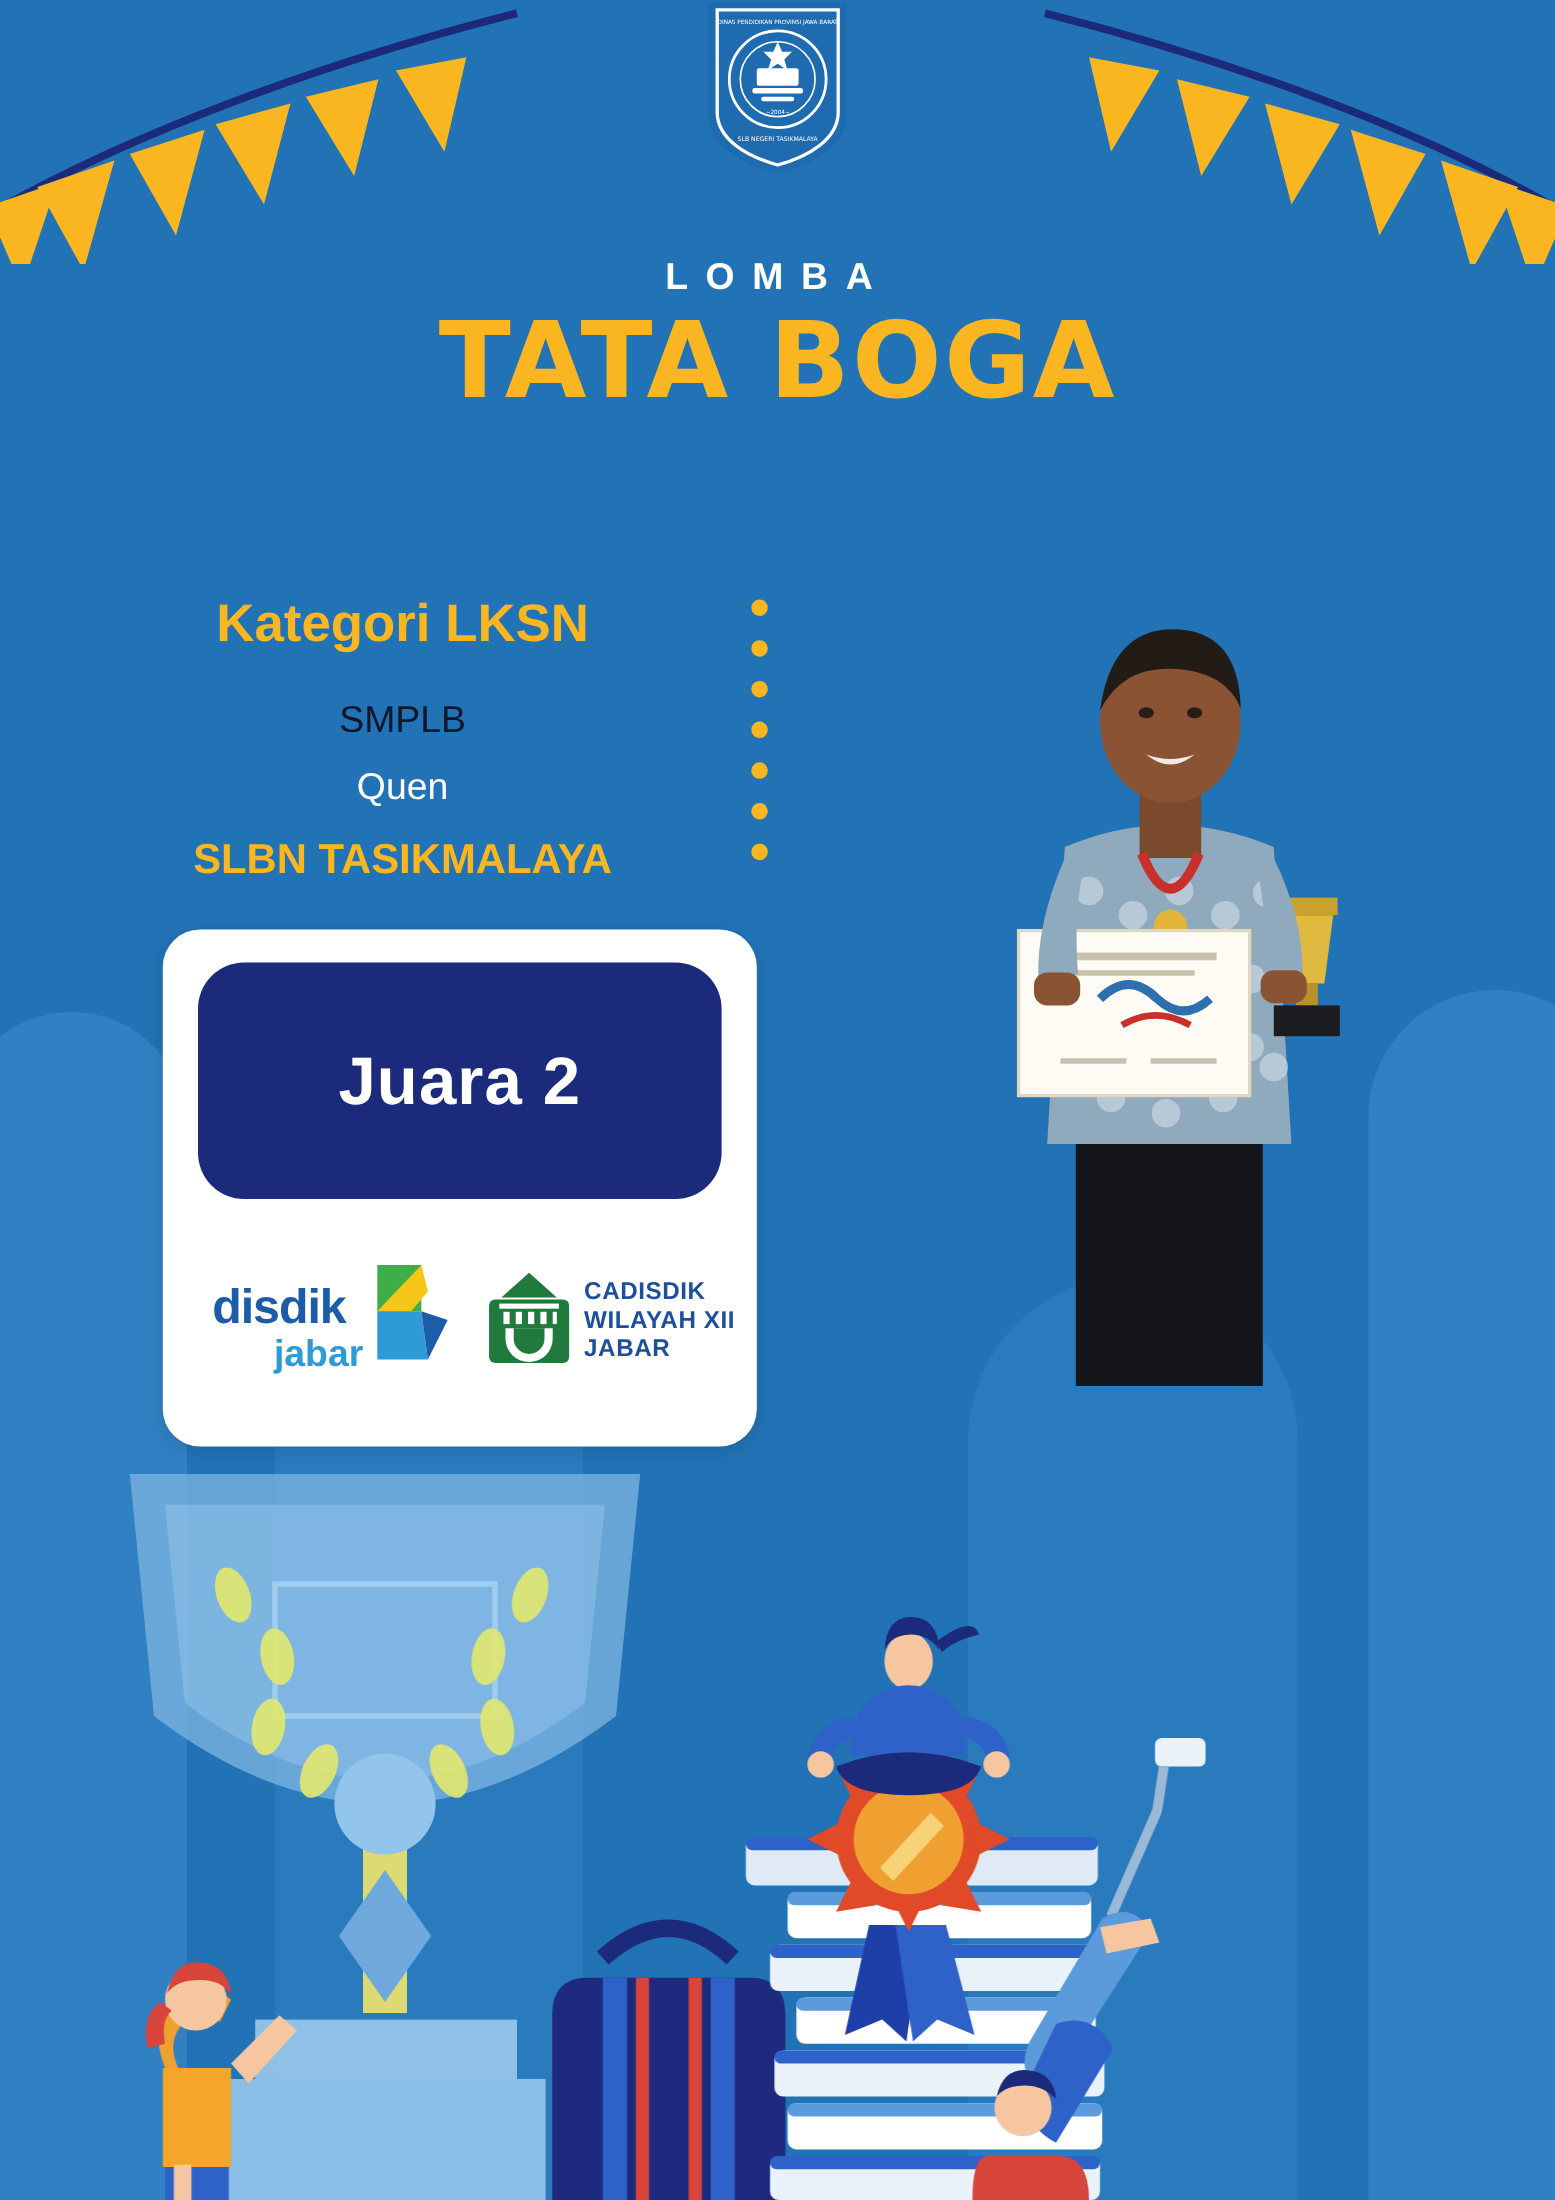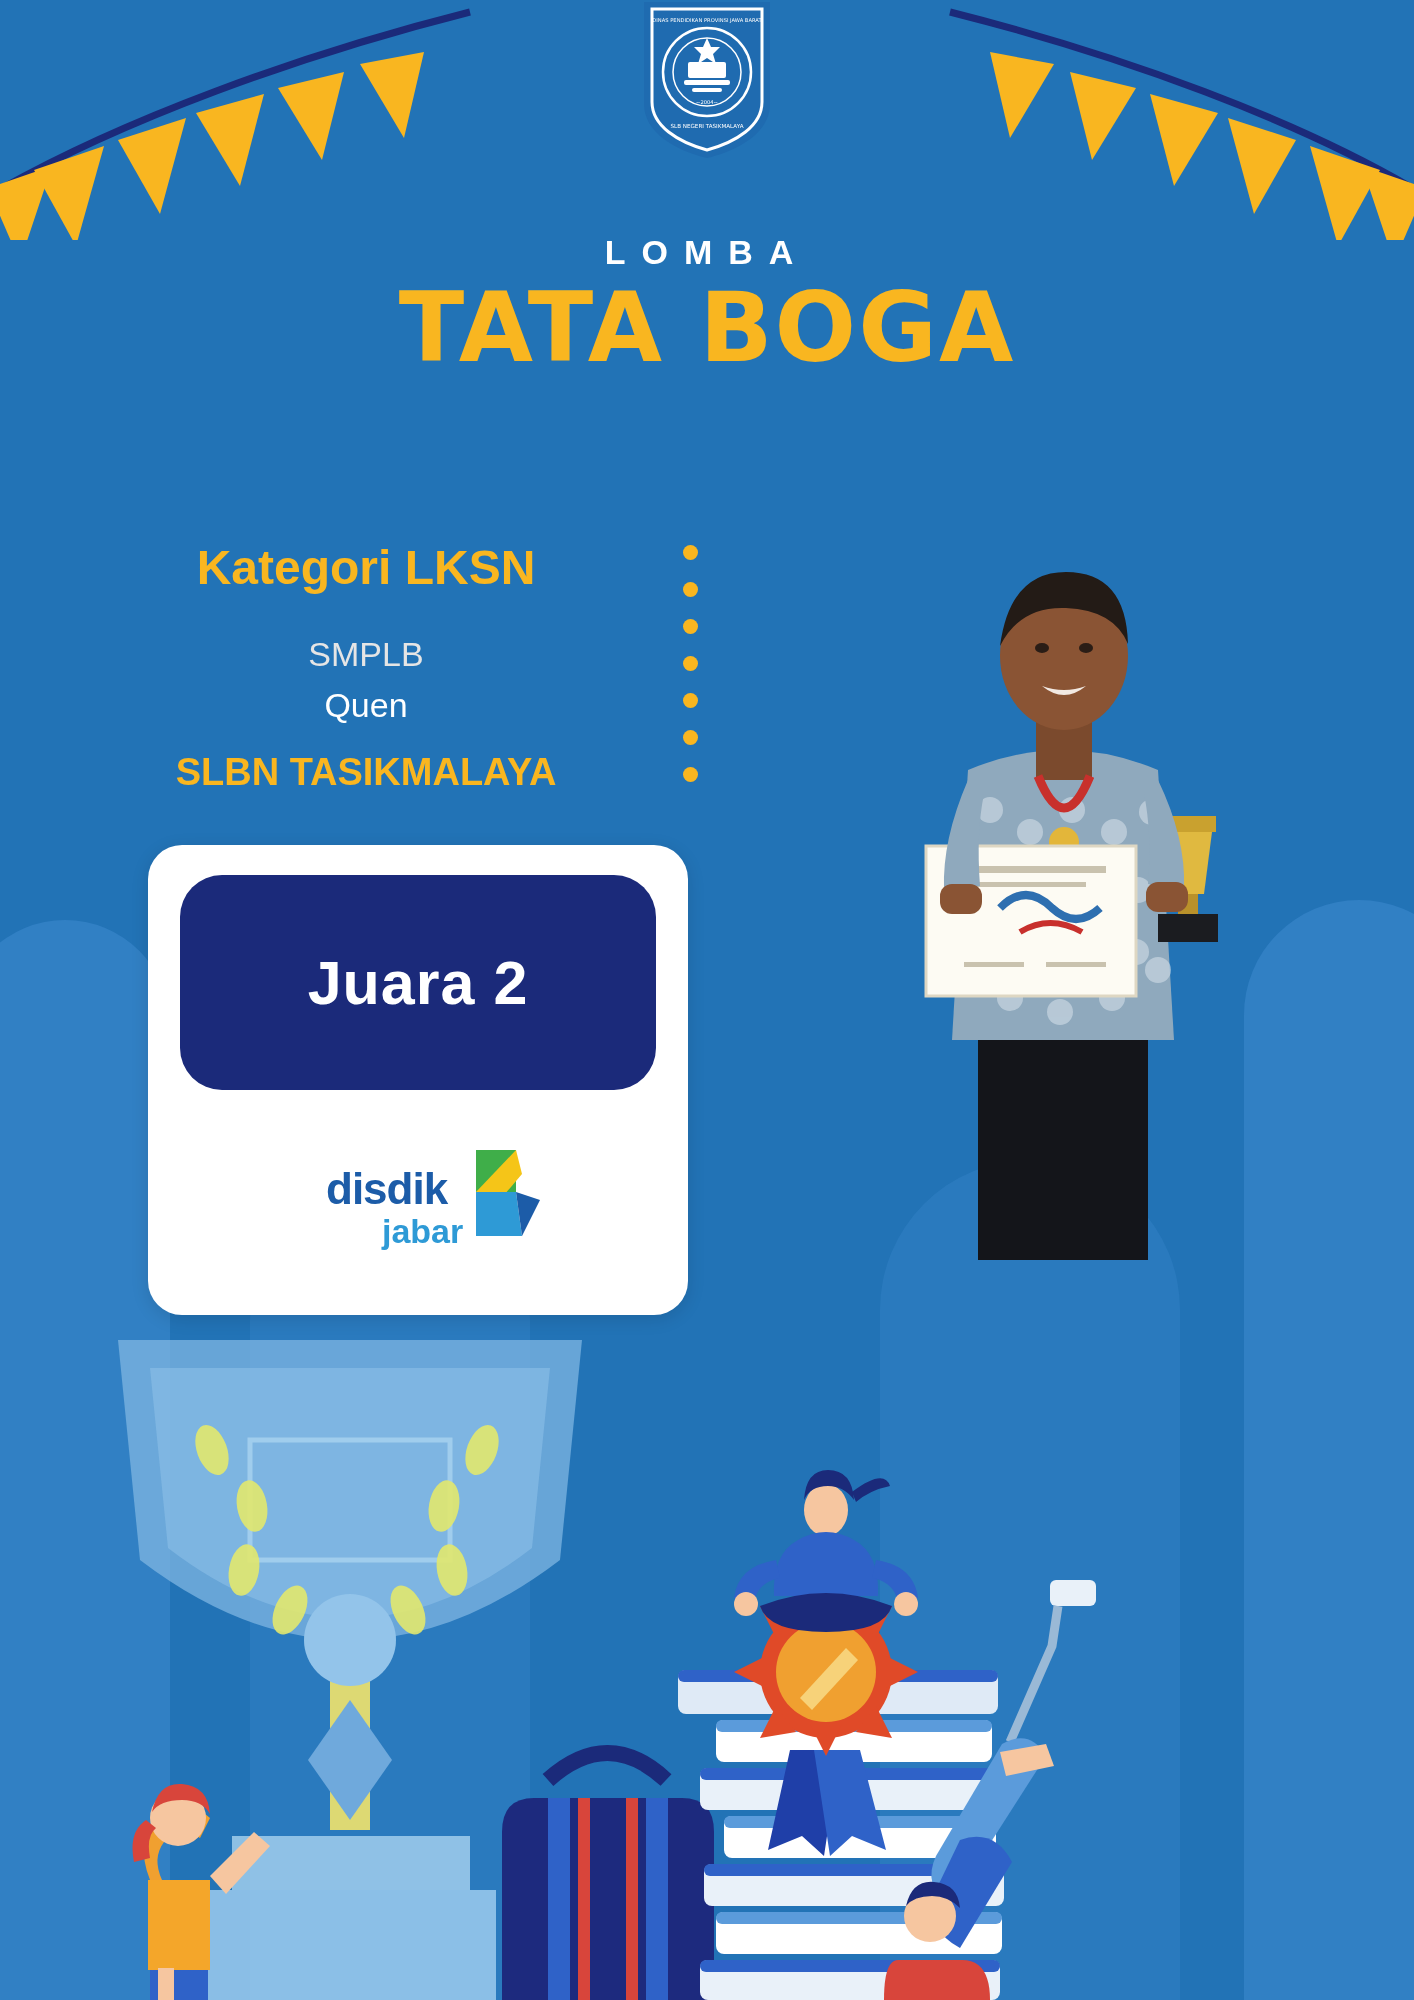--- a/index.html
+++ b/index.html
@@ -93,23 +93,23 @@
     width: 540px;
     text-align: center;
   }
   .info .cat {
     color: #f9b620;
     font-size: 48px;
     font-weight: bold;
     margin-bottom: 40px;
   }
   .info .lvl {
-    color: #e5e5e5;
+    color: #0f172a;
     font-size: 34px;
-    margin-bottom: 12px;
+    margin-bottom: 22px;
   }
   .info .name {
     color: #ffffff;
     font-size: 34px;
     font-weight: 500;
     margin-bottom: 26px;
   }
   .info .school {
     color: #f9b620;
     font-size: 38px;
@@ -268,20 +268,41 @@
         <svg viewBox="0 0 220 120" width="220" height="120" style="position:absolute;left:0;top:0">
           <polygon points="150,10 190,10 190,52 150,52" fill="#3fae49"></polygon>
           <polygon points="190,10 196,34 162,74 150,52" fill="#f5c518"></polygon>
           <polygon points="150,52 190,52 196,96 150,96" fill="#2e9ad6"></polygon>
           <polygon points="190,52 214,60 196,96 190,52" fill="#1c5ca8"></polygon>
         </svg>
         <div class="txt1">disdik</div>
         <div class="txt2">jabar</div>
       </div>
 
+      <div class="cadisdik">
+        <svg viewBox="0 0 90 100" width="84" height="96">
+          <rect x="6" y="30" width="78" height="62" rx="6" fill="#1f7a3c"></rect>
+          <path d="M45,4 L72,28 H18 Z" fill="#1f7a3c"></path>
+          <g fill="#ffffff">
+            <rect x="16" y="34" width="58" height="5"></rect>
+            <rect x="20" y="42" width="6" height="12"></rect>
+            <rect x="32" y="42" width="6" height="12"></rect>
+            <rect x="44" y="42" width="6" height="12"></rect>
+            <rect x="56" y="42" width="6" height="12"></rect>
+            <rect x="68" y="42" width="4" height="12"></rect>
+            <path d="M22,58 h46 v10 a23,23 0 0 1 -46,0 z"></path>
+          </g>
+          <path d="M30,58 h30 v10 a15,15 0 0 1 -30,0 z" fill="#1f7a3c"></path>
+        </svg>
+        <div class="ctext">
+          <div>CADISDIK</div>
+          <div>WILAYAH XII</div>
+          <div>JABAR</div>
+        </div>
+      </div>
 
     </div>
   </div>
 
   <svg class="photo" viewBox="0 0 400 700">
 
     <rect x="118" y="470" width="170" height="250" fill="#14151a"></rect>
 
     <path d="M108,210 q95,-40 190,0 l16,270 H92 Z" fill="#8fa9bd"></path>
     <g opacity=".55" fill="#d9e3ec">

